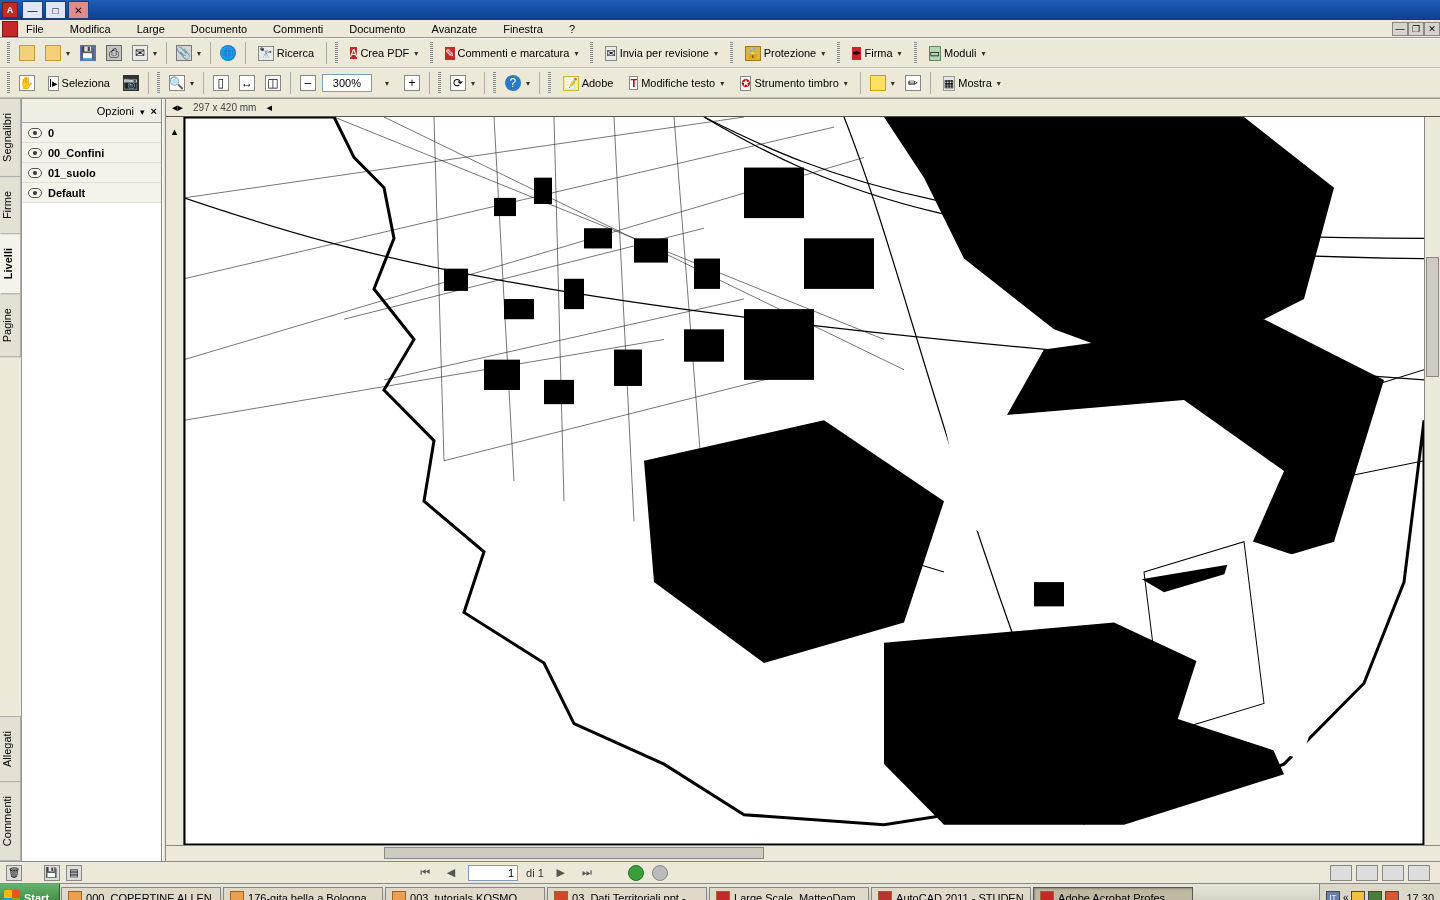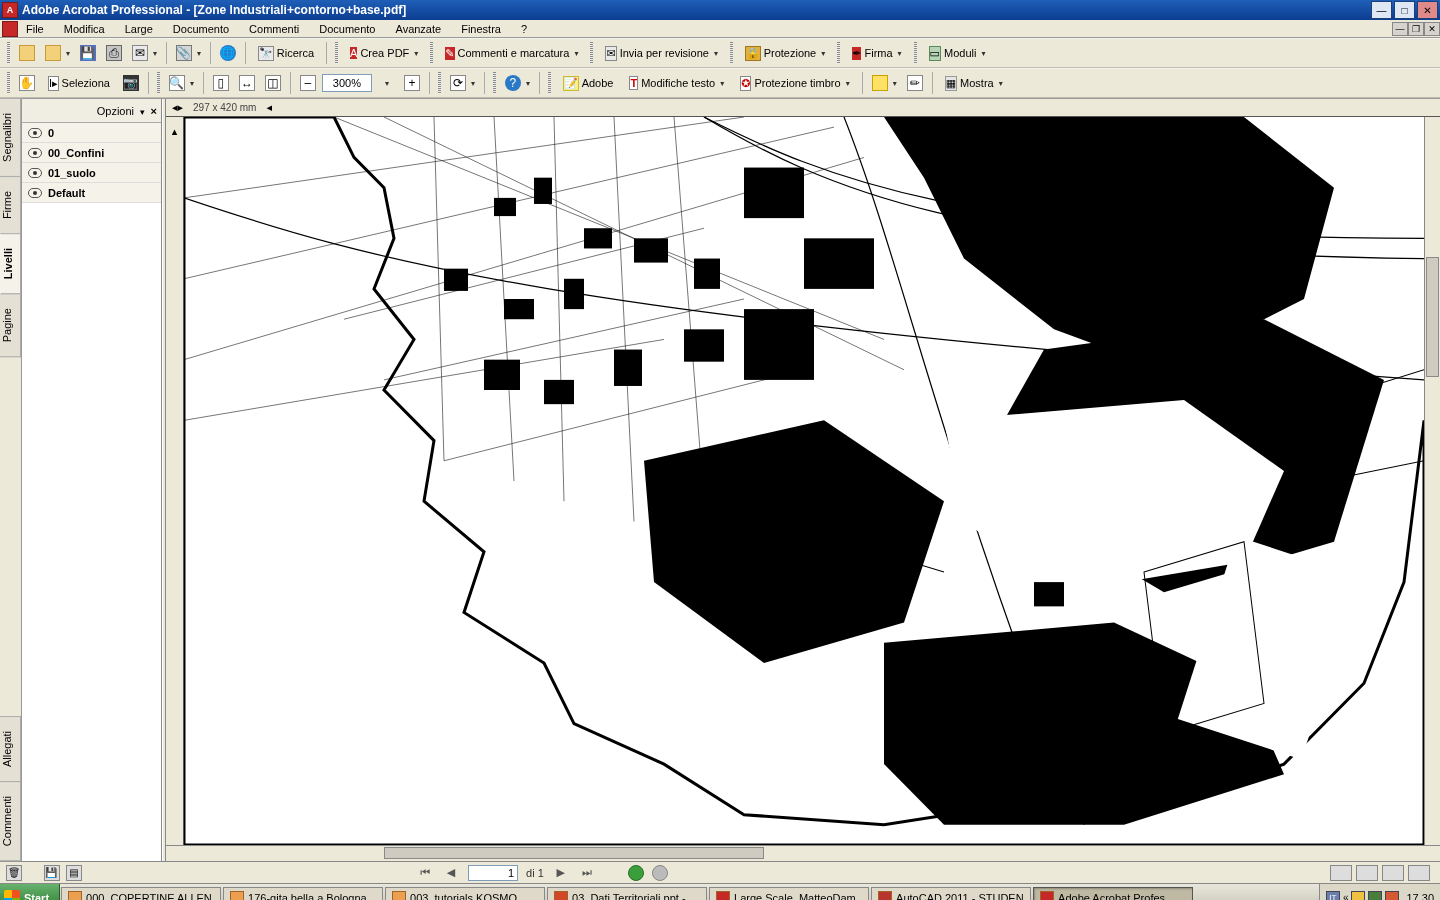--- a/index.html
+++ b/index.html
@@ -9,21 +9,21 @@
 .titlebar { height:20px; background:linear-gradient(to bottom,#1f5fb8,#0b3d91); color:#fff; display:flex; align-items:center; padding:0 2px; }
 .titlebar .logo { width:16px; height:16px; background:#c62828; border:1px solid #7a1b1b; margin-right:4px; display:flex; align-items:center; justify-content:center; color:#fff; font-size:9px; font-weight:bold;}
 .titlebar .title { flex:1; font-size:12px; font-weight:bold; }
 .titlebar .winbtns { display:flex; gap:2px; }
 .titlebar .winbtns div { width:21px; height:18px; background:#dfe7f5; border:1px solid #1a3f7a; display:flex; align-items:center; justify-content:center; font-size:10px; color:#000;}
 .titlebar .winbtns .close{ background:#e08a8a;}
 
 
 .childctrls { height:18px; background:#ece9d8; border-bottom:1px solid #999; display:flex; align-items:center; }
 .childctrls .logo { width:16px; height:16px; background:#c62828; border:1px solid #7a1b1b; margin:0 2px; }
-.childctrls .menus { display:flex; gap:8px; }
+.childctrls .menus { display:flex; gap:14px; }
 .childctrls .menus span { padding:2px 6px; cursor:default; }
 .childctrls .mdi { margin-left:auto; display:flex; gap:0; }
 .childctrls .mdi div { width:16px; height:14px; border:1px solid #888; background:#d6d3ce; display:flex; align-items:center; justify-content:center; font-size:9px;}
 
 
 .toolbars { background:#ece9d8; border-bottom:1px solid #999; }
 .trow { height:30px; display:flex; align-items:center; padding:1px 4px; gap:2px; border-top:1px solid #f4f4ef; border-bottom:1px solid #c0bcb0; position:relative;}
 .grip{ width:3px; height:22px; background:repeating-linear-gradient(to bottom,#888 0,#888 1px,#eee 1px,#eee 2px); margin:0 3px;}
 .tbtn { min-width:24px; height:24px; border:1px solid transparent; display:flex; align-items:center; justify-content:center; padding:0 3px; gap:3px; cursor:default; border-radius:2px;}
 .tbtn .ic { width:16px; height:16px; display:flex; align-items:center; justify-content:center; font-size:12px; }
@@ -119,21 +119,20 @@
 .ic-lock{ background:#e0b040; border:1px solid #a07820;}
 .ic-sign{ background:#c62828;}
 .ic-form{ background:#b7d4b7; border:1px solid #5a8b5a;}
 .ic-show{ background:#e6e6e6; border:1px solid #999;}
 </style>
 </head>
 <body>
 
 <div class="titlebar">
   <div class="logo">A</div>
-  <div class="title">Adobe Acrobat Professional - [Zone Industriali+contorno+base.pdf]</div>
   <div class="winbtns">
     <div>—</div>
     <div>□</div>
     <div class="close">✕</div>
   </div>
 </div>
 
 <div class="childctrls">
   <div class="logo"></div>
   <div class="menus">
@@ -270,21 +269,21 @@
     <div class="labelbtn">
         <span class="ic ic-note">📝</span>
         <span>Adobe</span>
       </div>
     <div class="labelbtn dd">
         <span class="ic ic-text">T</span>
         <span>Modifiche testo</span>
       </div>
     <div class="labelbtn dd">
         <span class="ic ic-stamp">✪</span>
-        <span>Protezione timbro</span>
+        <span>Strumento timbro</span>
       </div>
     <div class="sep"></div>
     <div class="tbtn dd">
         <span class="ic" style="background:#ffe165;border:1px solid #c9a400"></span>
       </div>
     <div class="tbtn">
         <span class="ic ic-pen">✏</span>
       </div>
     <div class="sep"></div>
     <div class="labelbtn dd">

